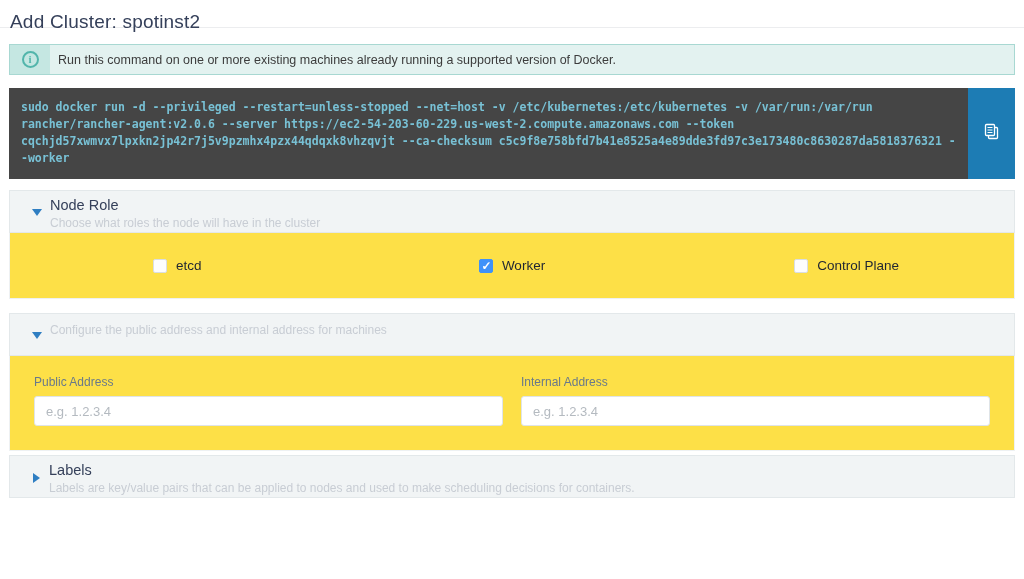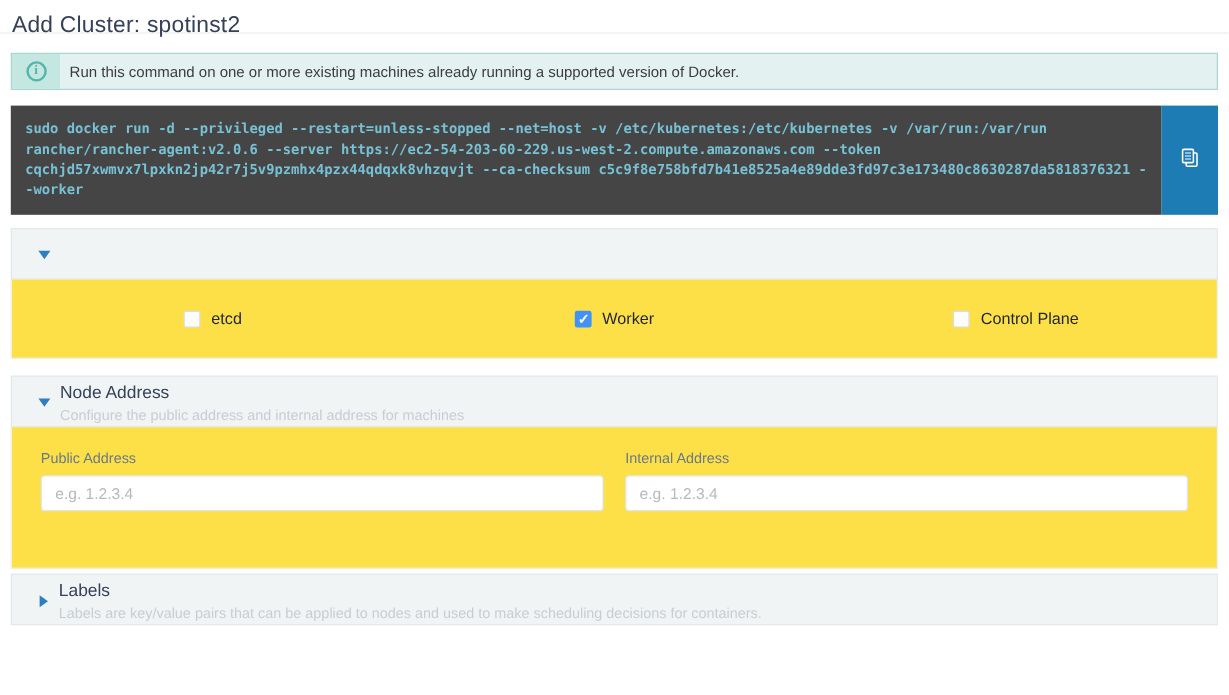--- a/index.html
+++ b/index.html
@@ -41,21 +41,21 @@
   .section-subtitle{ font-size:12px; color:#c8cdd4; margin-top:3px; }
   .section-body{ background:#fde047; border:1px solid #eef1f3; border-top:none; }
   .role-body{ height:66px; display:flex; align-items:center; }
   .role-cell{ flex:1; display:flex; align-items:center; justify-content:center; cursor:pointer; }
   .cb{ appearance:none; -webkit-appearance:none; width:14px; height:14px; margin:0 9px 0 0;
     border:1px solid #d9dee3; border-radius:2px; background:#fdfdfd; cursor:pointer; position:relative; }
   .cb:checked{ background:var(--check-blue); border-color:var(--check-blue); }
   .cb:checked::after{ content:"\2713"; position:absolute; left:1.5px; top:-1px;
     color:#fff; font-size:12px; font-weight:bold; }
   .role-label{ font-size:13.5px; color:#1f2532; }
-  .addr-body{ height:118px; display:flex; gap:18px; padding:19px 24px 0 24px; }
+  .addr-body{ height:95px; display:flex; gap:18px; padding:19px 24px 0 24px; }
   .addr-field{ flex:1; }
   .field-label{ font-size:12px; color:#69798a; margin-bottom:7px; }
   .text-input{ width:100%; height:30px; border:1px solid #dfe4e8; border-radius:3px;
     padding:0 11px; font-size:13px; color:#333; background:#fff;
     font-family:"Liberation Sans", sans-serif; }
   .text-input::placeholder{ color:#b4bac0; }
   .footer{ margin-top:22px; text-align:center; }
   .done-btn{ background:var(--btn-primary); color:#fff; border:none; border-radius:3px;
     height:28px; padding:0 17px; font-size:14px; cursor:pointer;
     font-family:"Liberation Sans", sans-serif; }
@@ -86,40 +86,43 @@
           <line x1="4.5" y1="4.5" x2="9.5" y2="4.5" stroke="#ffffff" stroke-width="1"></line>
           <line x1="4.5" y1="7" x2="9.5" y2="7" stroke="#ffffff" stroke-width="1"></line>
           <line x1="4.5" y1="9.5" x2="9.5" y2="9.5" stroke="#ffffff" stroke-width="1"></line>
         </svg>
       </span>
     </button>
   </div>
 
   <div class="section-header">
     <span class="tri-down"></span>
+    <div>
+      <div class="section-title">Node Role</div>
+      <div class="section-subtitle">Choose what roles the node will have in the cluster</div>
+    </div>
   </div>
   <div class="section-body role-body">
     <label class="role-cell">
       <input type="checkbox" class="cb" style="">
       <span class="role-label">etcd</span>
     </label>
     <label class="role-cell">
       <input type="checkbox" class="cb" checked="" style="">
       <span class="role-label">Worker</span>
     </label>
     <label class="role-cell">
       <input type="checkbox" class="cb" style="">
       <span class="role-label">Control Plane</span>
     </label>
   </div>
 
   <div class="section-header gap-lg">
     <span class="tri-down"></span>
     <div>
-      <div class="section-title">Node Address</div>
       <div class="section-subtitle">Configure the public address and internal address for machines</div>
     </div>
   </div>
   <div class="section-body addr-body">
     <div class="addr-field">
       <div class="field-label">Public Address</div>
       <input class="text-input" type="text" placeholder="e.g. 1.2.3.4" style="">
     </div>
     <div class="addr-field">
       <div class="field-label">Internal Address</div>

